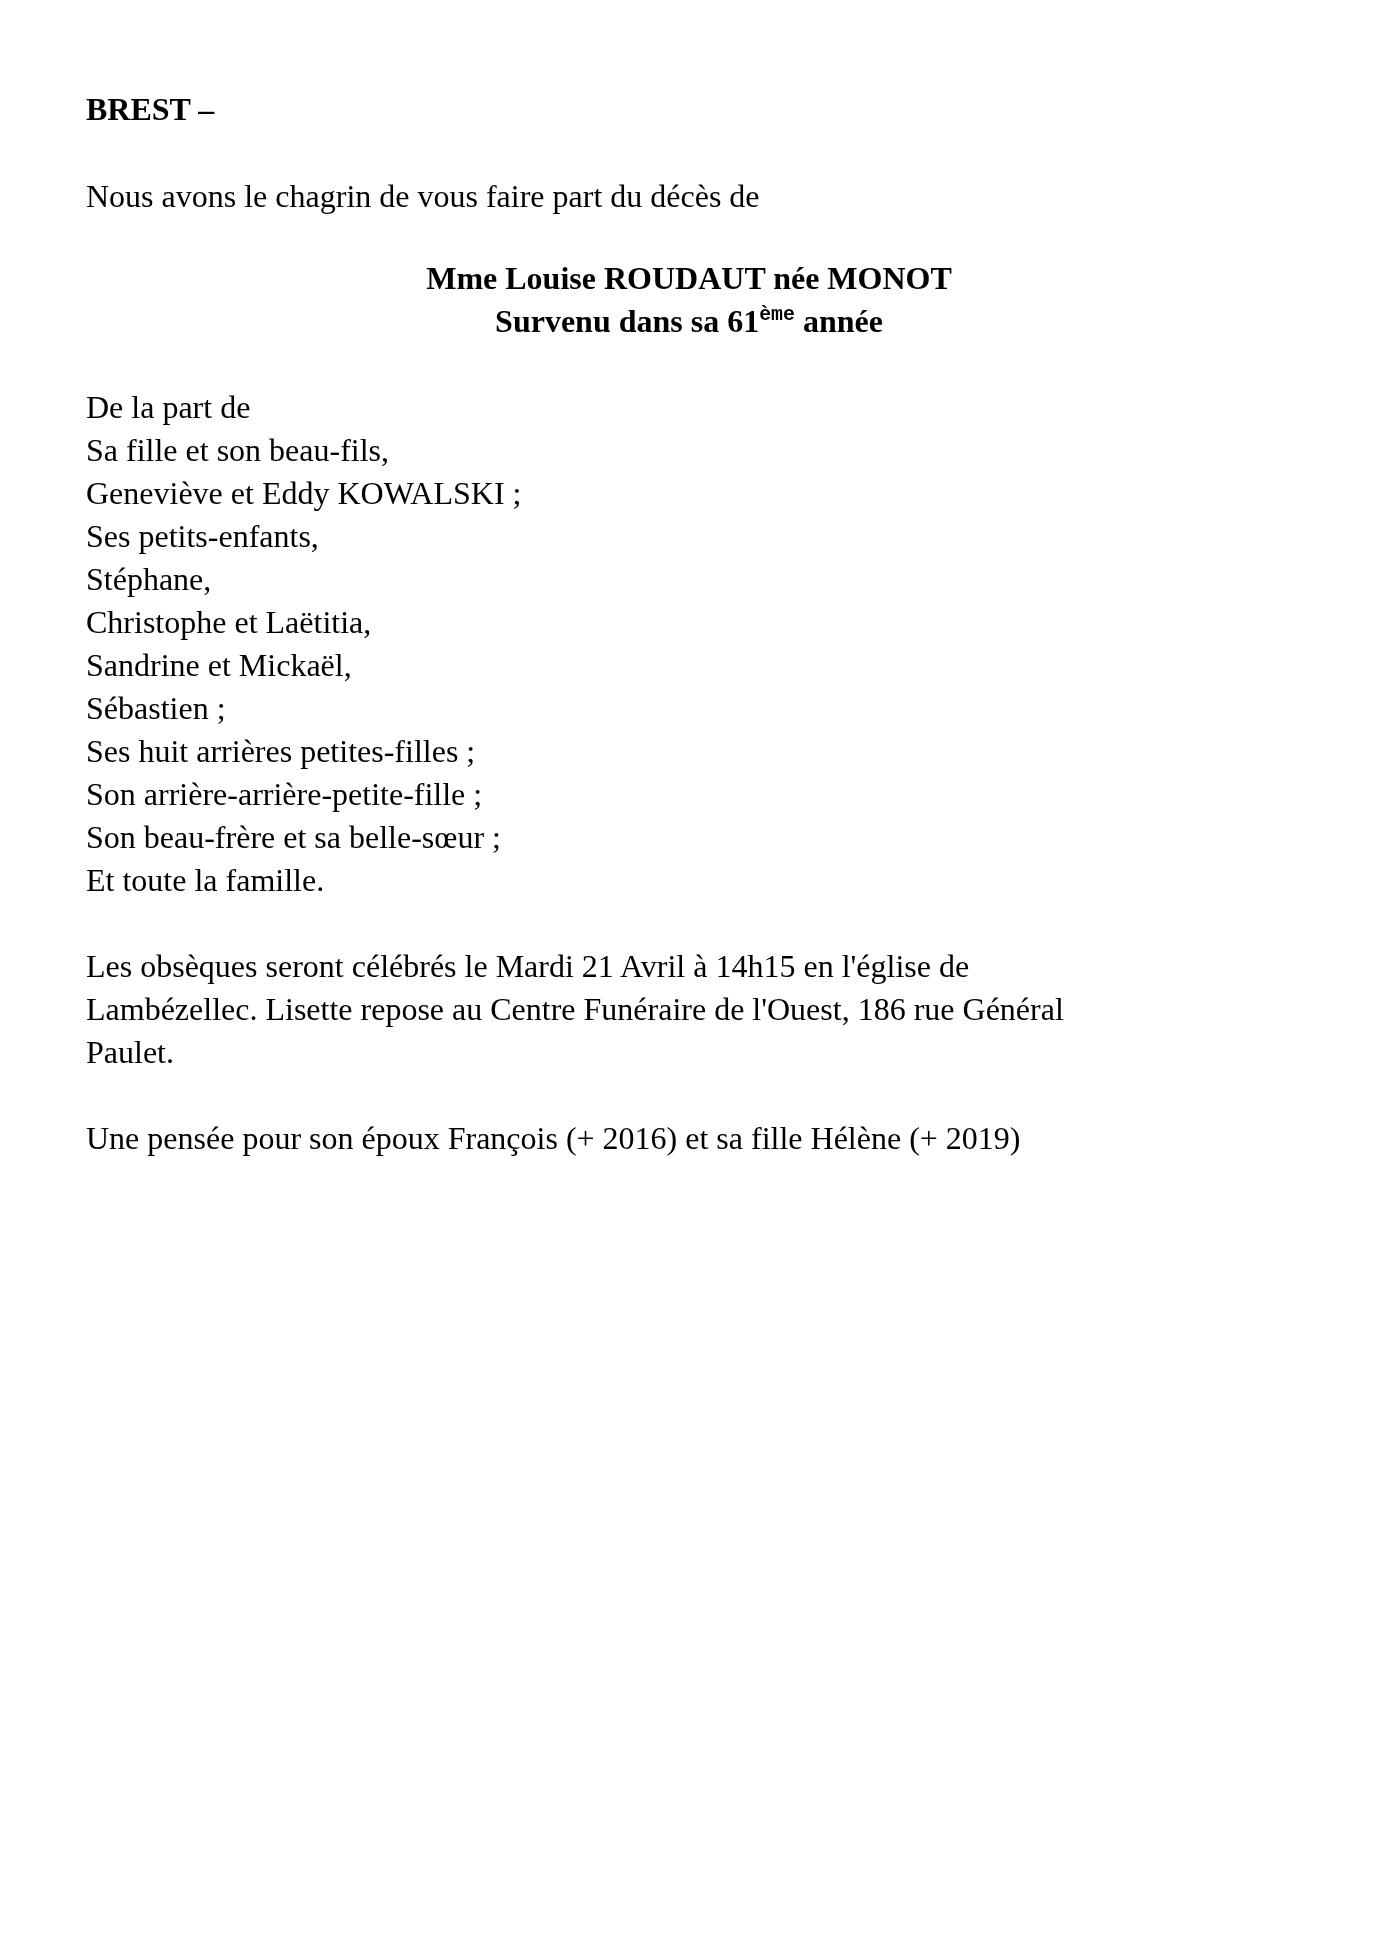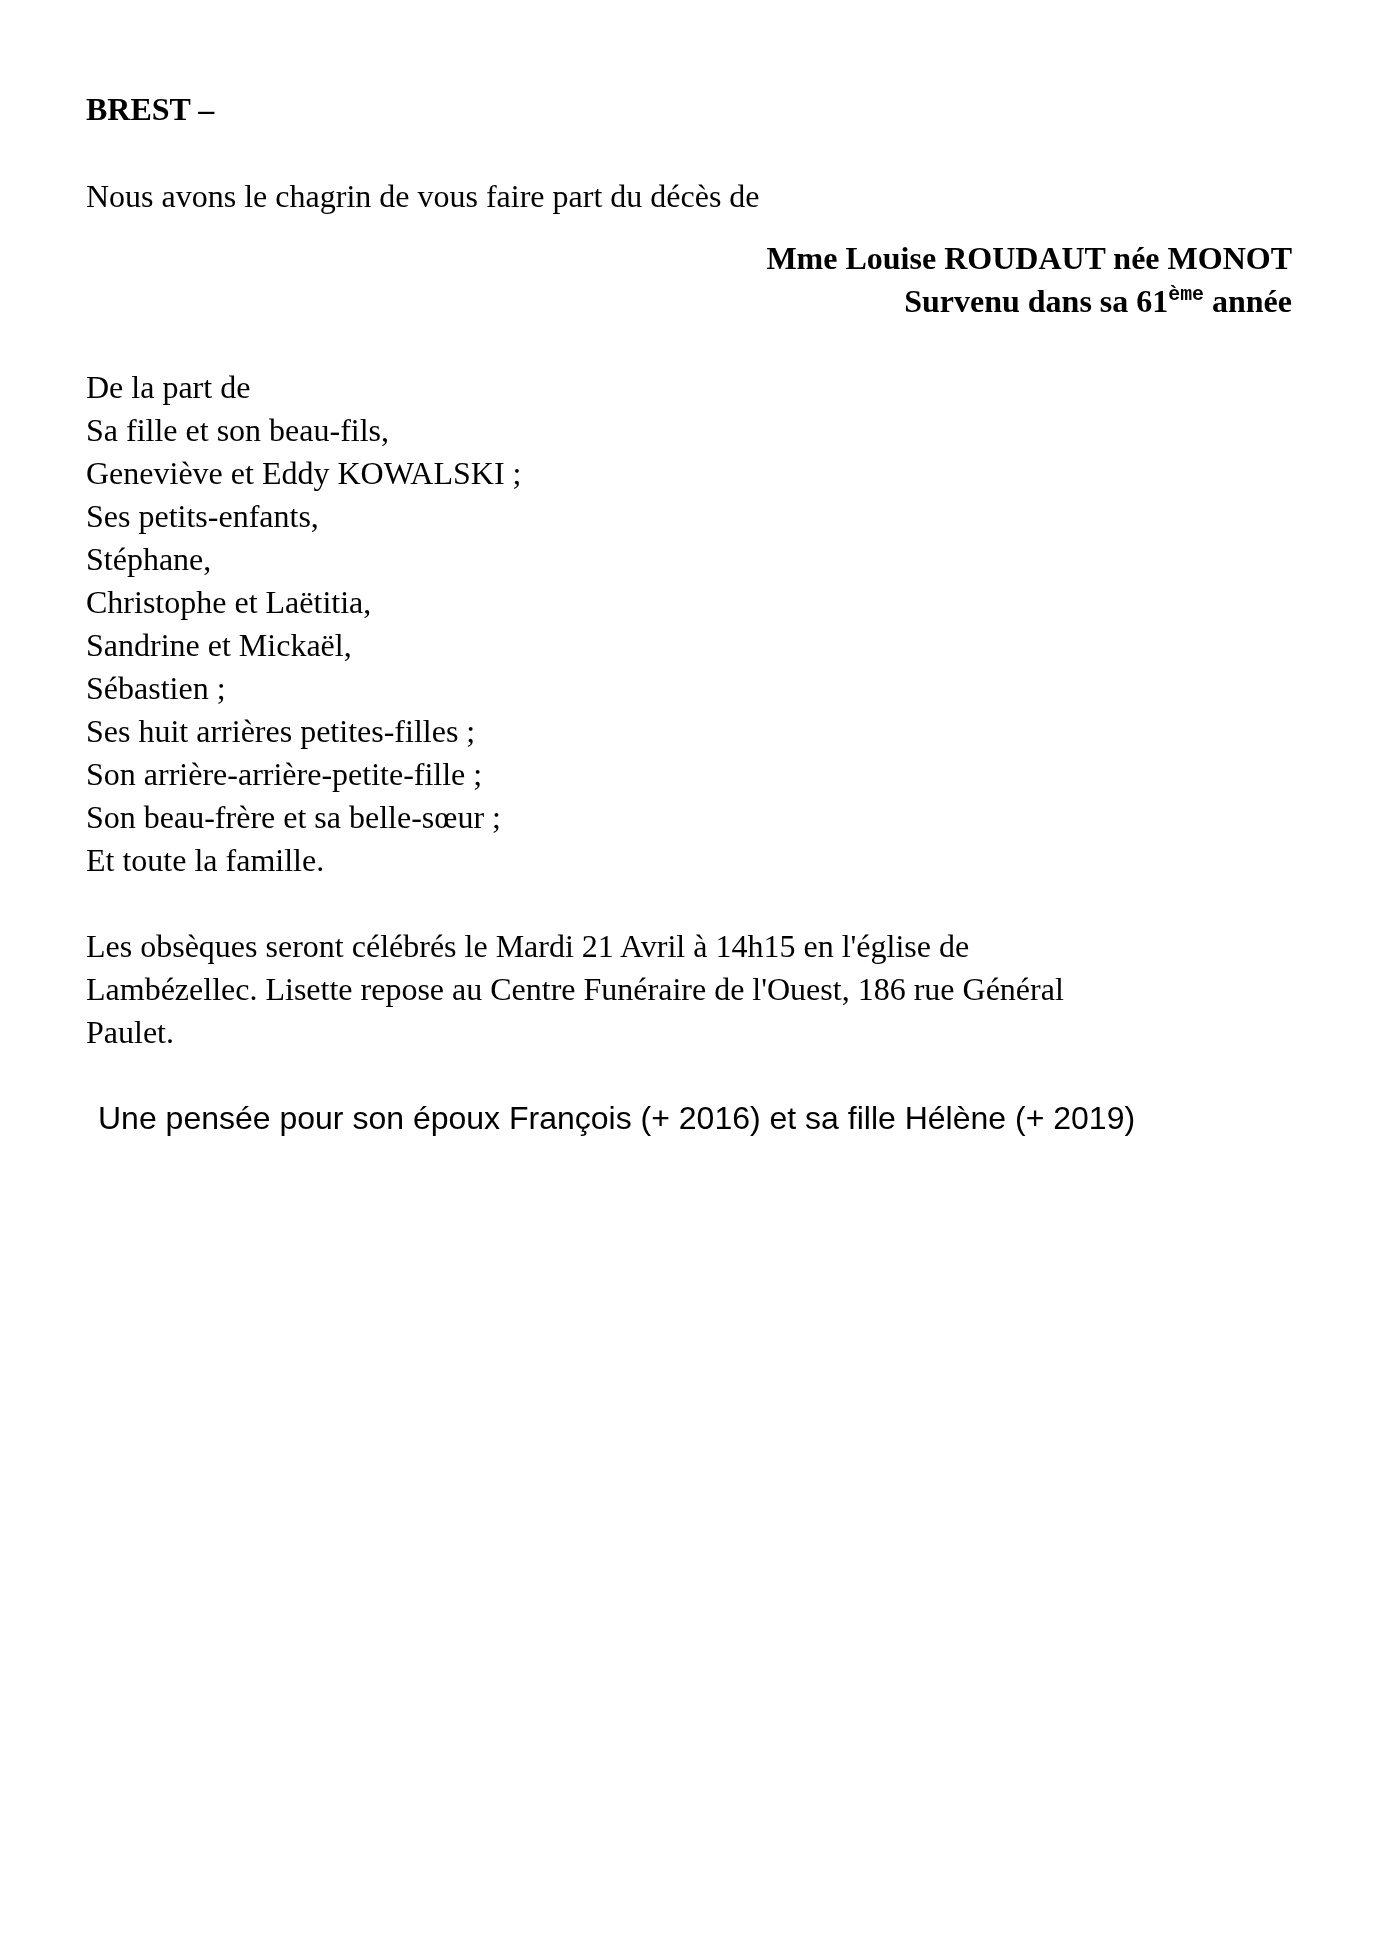--- a/index.html
+++ b/index.html
@@ -22,43 +22,42 @@
   }
   .para {
     margin: 8px 0 43px 0;
     white-space: pre-line;
   }
   .city-header {
     font-weight: bold;
     margin: 0 0 44px 0;
   }
   .intro {
-    margin: 0 0 19px 0;
+    margin: 0 0 39px 0;
   }
   .deceased-block {
     text-align: center;
     font-weight: bold;
     margin: 0 0 43px 0;
   }
   .deceased-block div {
     line-height: 43px;
-    text-align: right;
   }
   sup.ordinal {
     font-size: 0.62em;
     font-weight: bold;
     vertical-align: super;
     line-height: 0;
     font-family: Liberation Mono, monospace;
   }
   .tribute {
-    font-family: Liberation Sans, sans-serif;
+    font-family: Liberation Serif, serif;
     font-size: 32px;
     line-height: 43px;
-    margin: 12px;
+    margin: 0;
     white-space: nowrap;
   }
 </style>
 </head>
 <body>
 
 <div class="page">
 
   <p class="city-header">BREST –</p>
 

